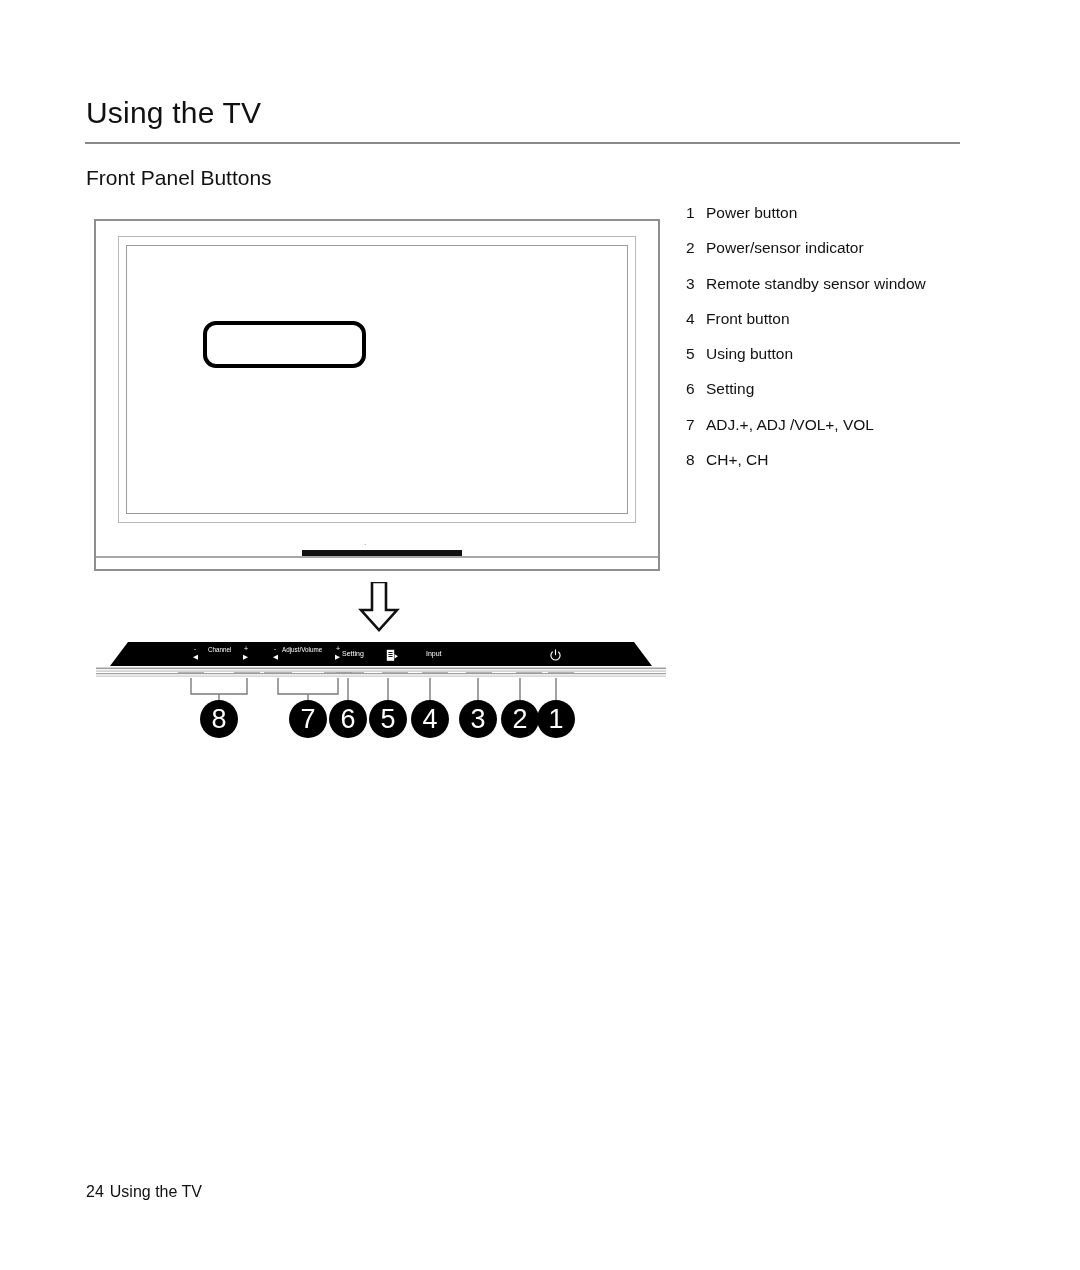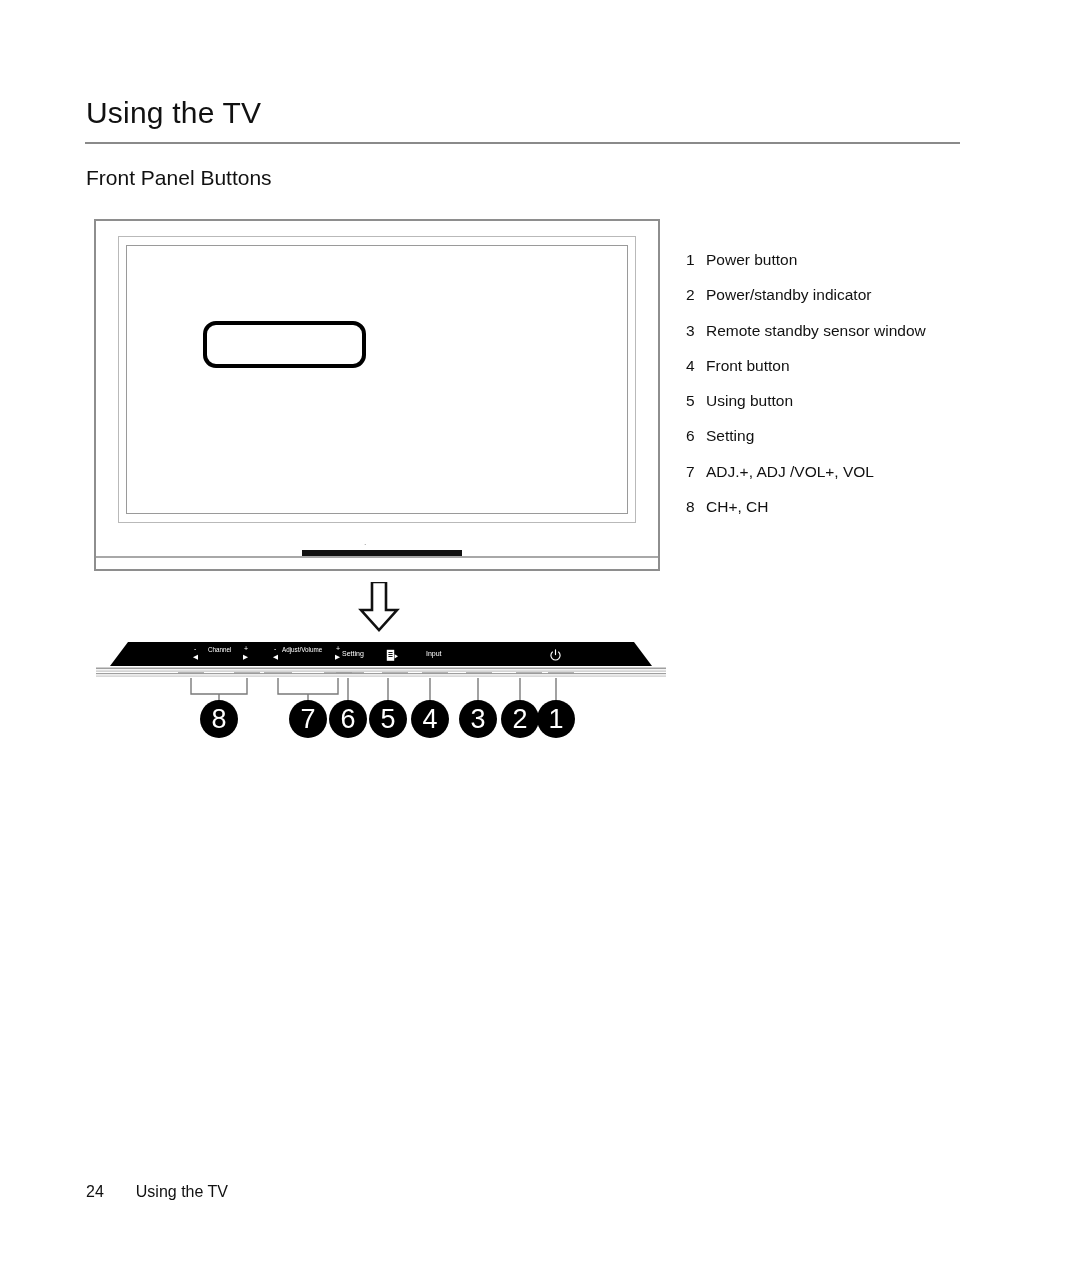--- a/index.html
+++ b/index.html
@@ -58,21 +58,20 @@
     font-size: 15.5px;
     color: #111;
   }
   .legend-num {
     width: 20px;
     flex: 0 0 20px;
     text-align: left;
   }
   .legend-label {
     white-space: nowrap;
-    margin-top: 47px;
   }
 
   
   .tv-figure {
     position: absolute;
     left: 94px;
     top: 219px;
     width: 566px;
     height: 352px;
   }
@@ -220,38 +219,38 @@
   }
 
   
   .footer {
     position: absolute;
     left: 86px;
     top: 1183px;
     font-size: 16px;
     color: #111;
     display: flex;
-    gap: 32px;
+    gap: 6px;
   }
 </style>
 </head>
 <body>
 
 <div class="page-title">Using the TV</div>
 <div class="title-rule"></div>
 <div class="section-title">Front Panel Buttons</div>
 
 <div class="legend">
   <div class="legend-row">
     <span class="legend-num">1</span>
     <span class="legend-label">Power button</span>
   </div>
   <div class="legend-row">
     <span class="legend-num">2</span>
-    <span class="legend-label">Power/standby indicator</span>
+    <span class="legend-label">Power/sensor indicator</span>
   </div>
   <div class="legend-row">
     <span class="legend-num">3</span>
     <span class="legend-label">Remote standby sensor window</span>
   </div>
   <div class="legend-row">
     <span class="legend-num">4</span>
     <span class="legend-label">Front button</span>
   </div>
   <div class="legend-row">

